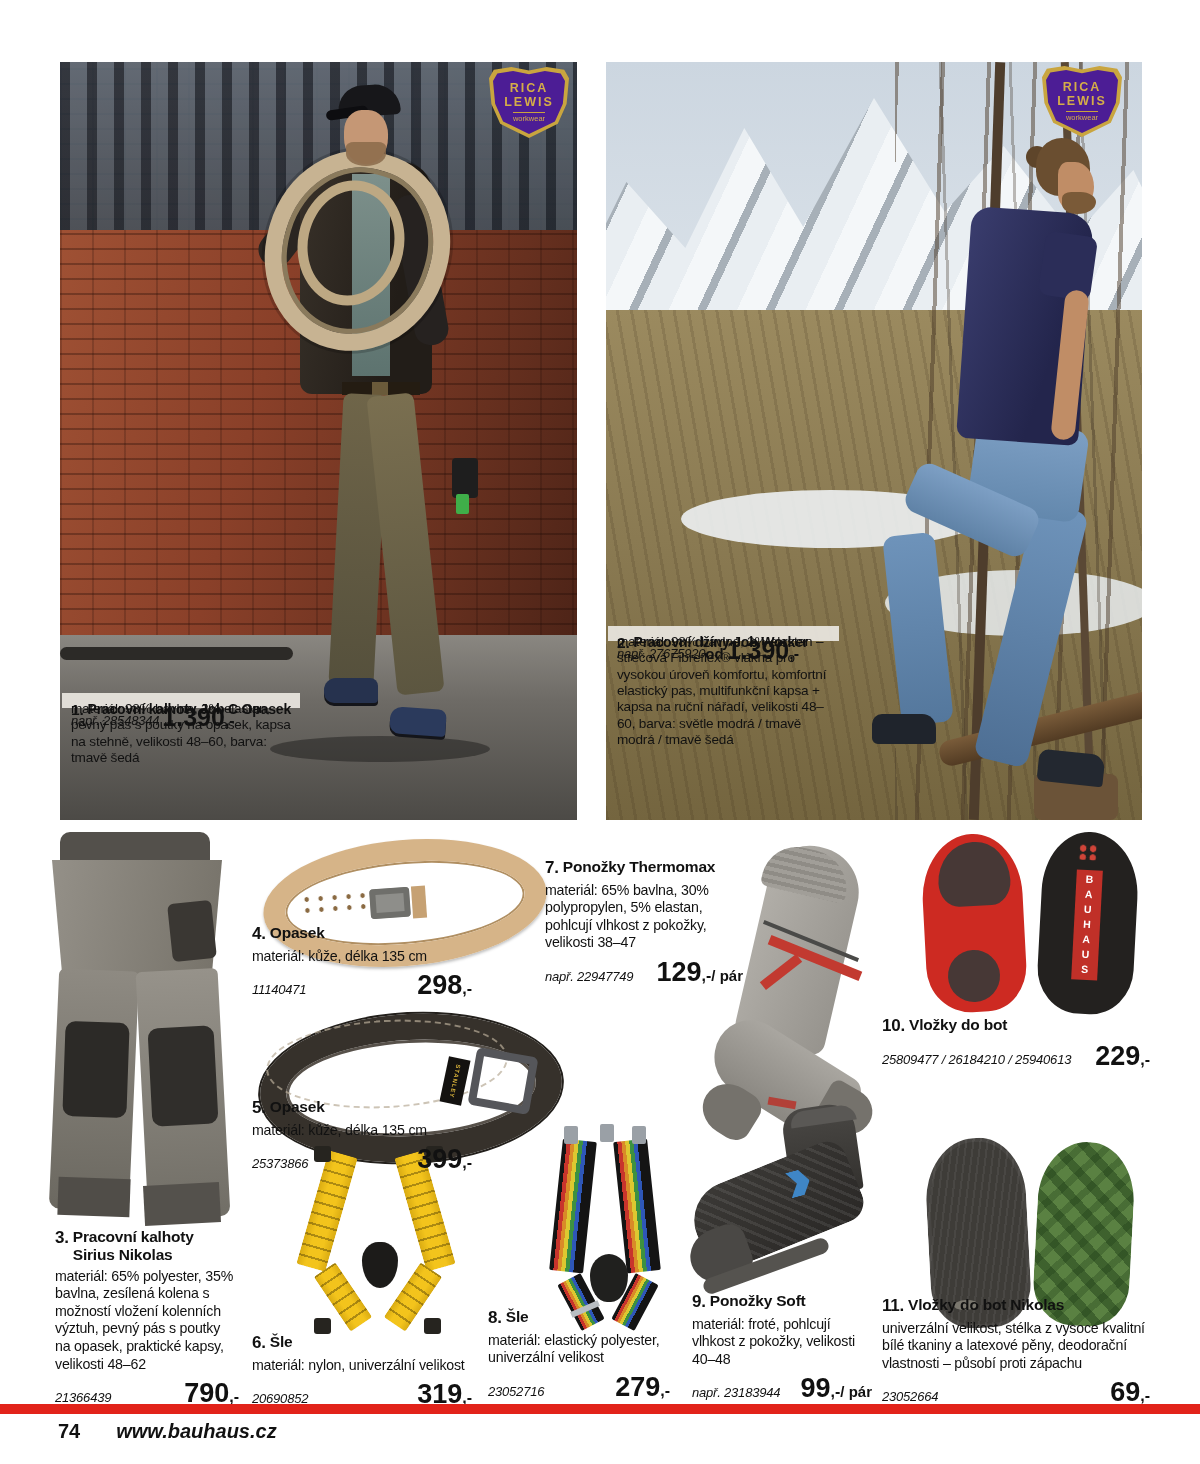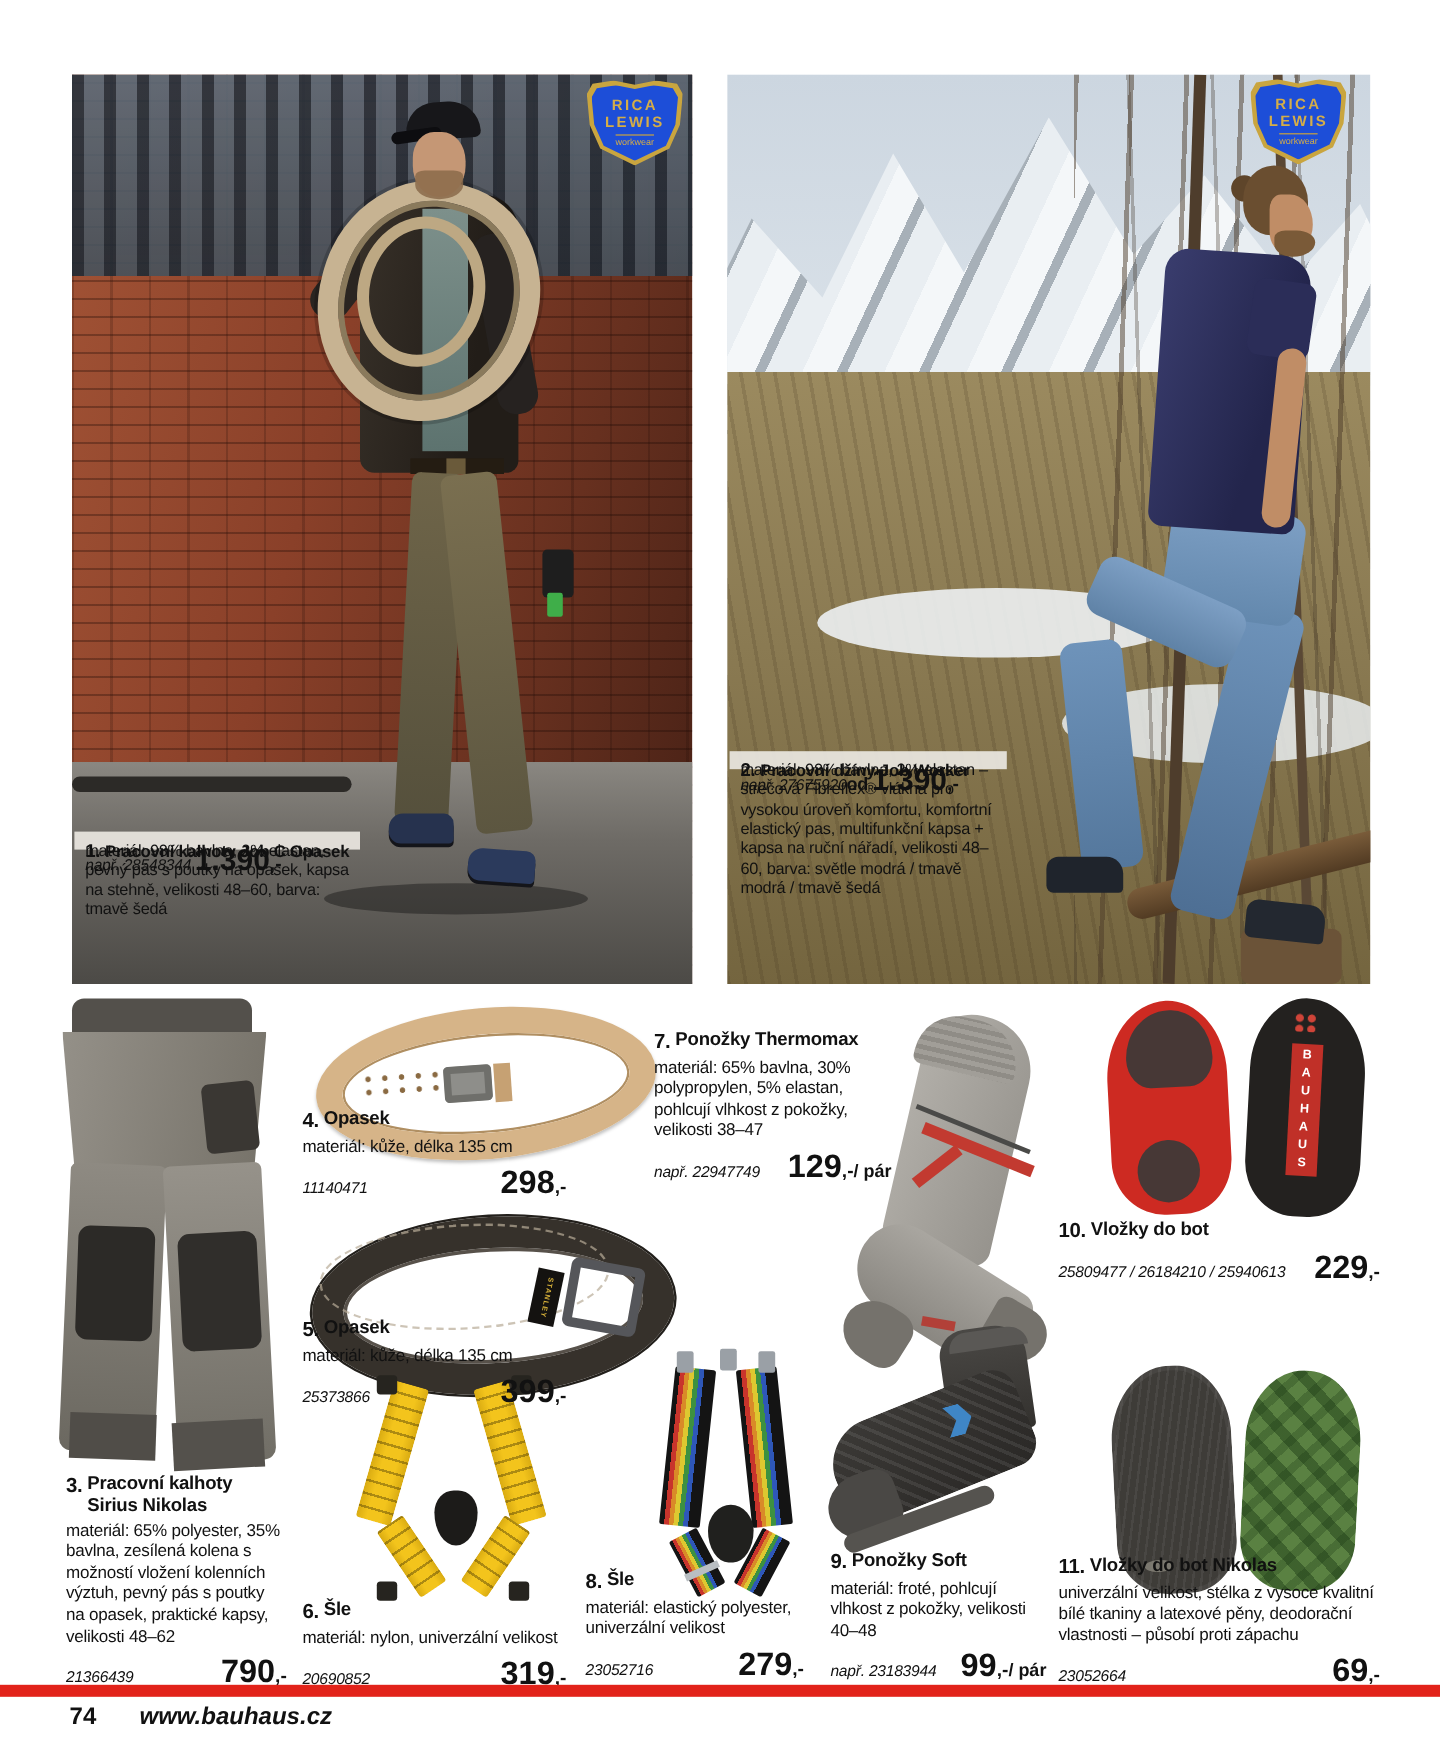--- a/index.html
+++ b/index.html
@@ -74,21 +74,21 @@
   .r-leg2{left:398px;top:442px;width:54px;height:262px;background:linear-gradient(#6e93ba,#4e6f94);border-radius:12px;transform:rotate(14deg);}
   .r-boot1{left:266px;top:652px;width:64px;height:30px;background:#1f242c;border-radius:10px 14px 4px 6px;}
   .r-boot2{left:432px;top:690px;width:66px;height:32px;background:#232830;border-radius:10px 14px 4px 6px;transform:rotate(6deg);}
 
   
   .badge{position:absolute;width:80px;height:71px;background:#c9a53f;
     clip-path:polygon(6% 4%,28% 0,50% 5%,72% 0,94% 4%,100% 16%,97% 52%,86% 80%,50% 100%,14% 80%,3% 52%,0 16%);
     display:flex;align-items:center;justify-content:center;}
   #photo-left .badge{right:8px;top:5px;}
   #photo-right .badge{right:20px;top:4px;}
-  .badge-inner{width:72px;height:63px;background:#1d4ed8;
+  .badge-inner{width:72px;height:63px;background:#4c1d95;
     clip-path:polygon(6% 4%,28% 0,50% 5%,72% 0,94% 4%,100% 16%,97% 52%,86% 80%,50% 100%,14% 80%,3% 52%,0 16%);
     display:flex;flex-direction:column;align-items:center;justify-content:center;color:#d4ad48;position:static!important;}
   .badge .b1,.badge .b2{font-size:12.5px;font-weight:bold;letter-spacing:2px;line-height:1.1;position:static!important;}
   .badge .bsub{font-size:7.5px;margin-top:2px;border-top:1px solid #caa23e;padding-top:1px;position:static!important;}
 
   
   .hero-info{position:absolute;background:rgba(233,230,224,.93);padding:8px 9px 7px;color:#111;}
   #info1{left:2px;top:631px;width:220px;}
   #info2{left:2px;top:564px;width:213px;}
   .hero-info .p-title{font-size:14px;margin-bottom:3px;letter-spacing:-.2px;}

